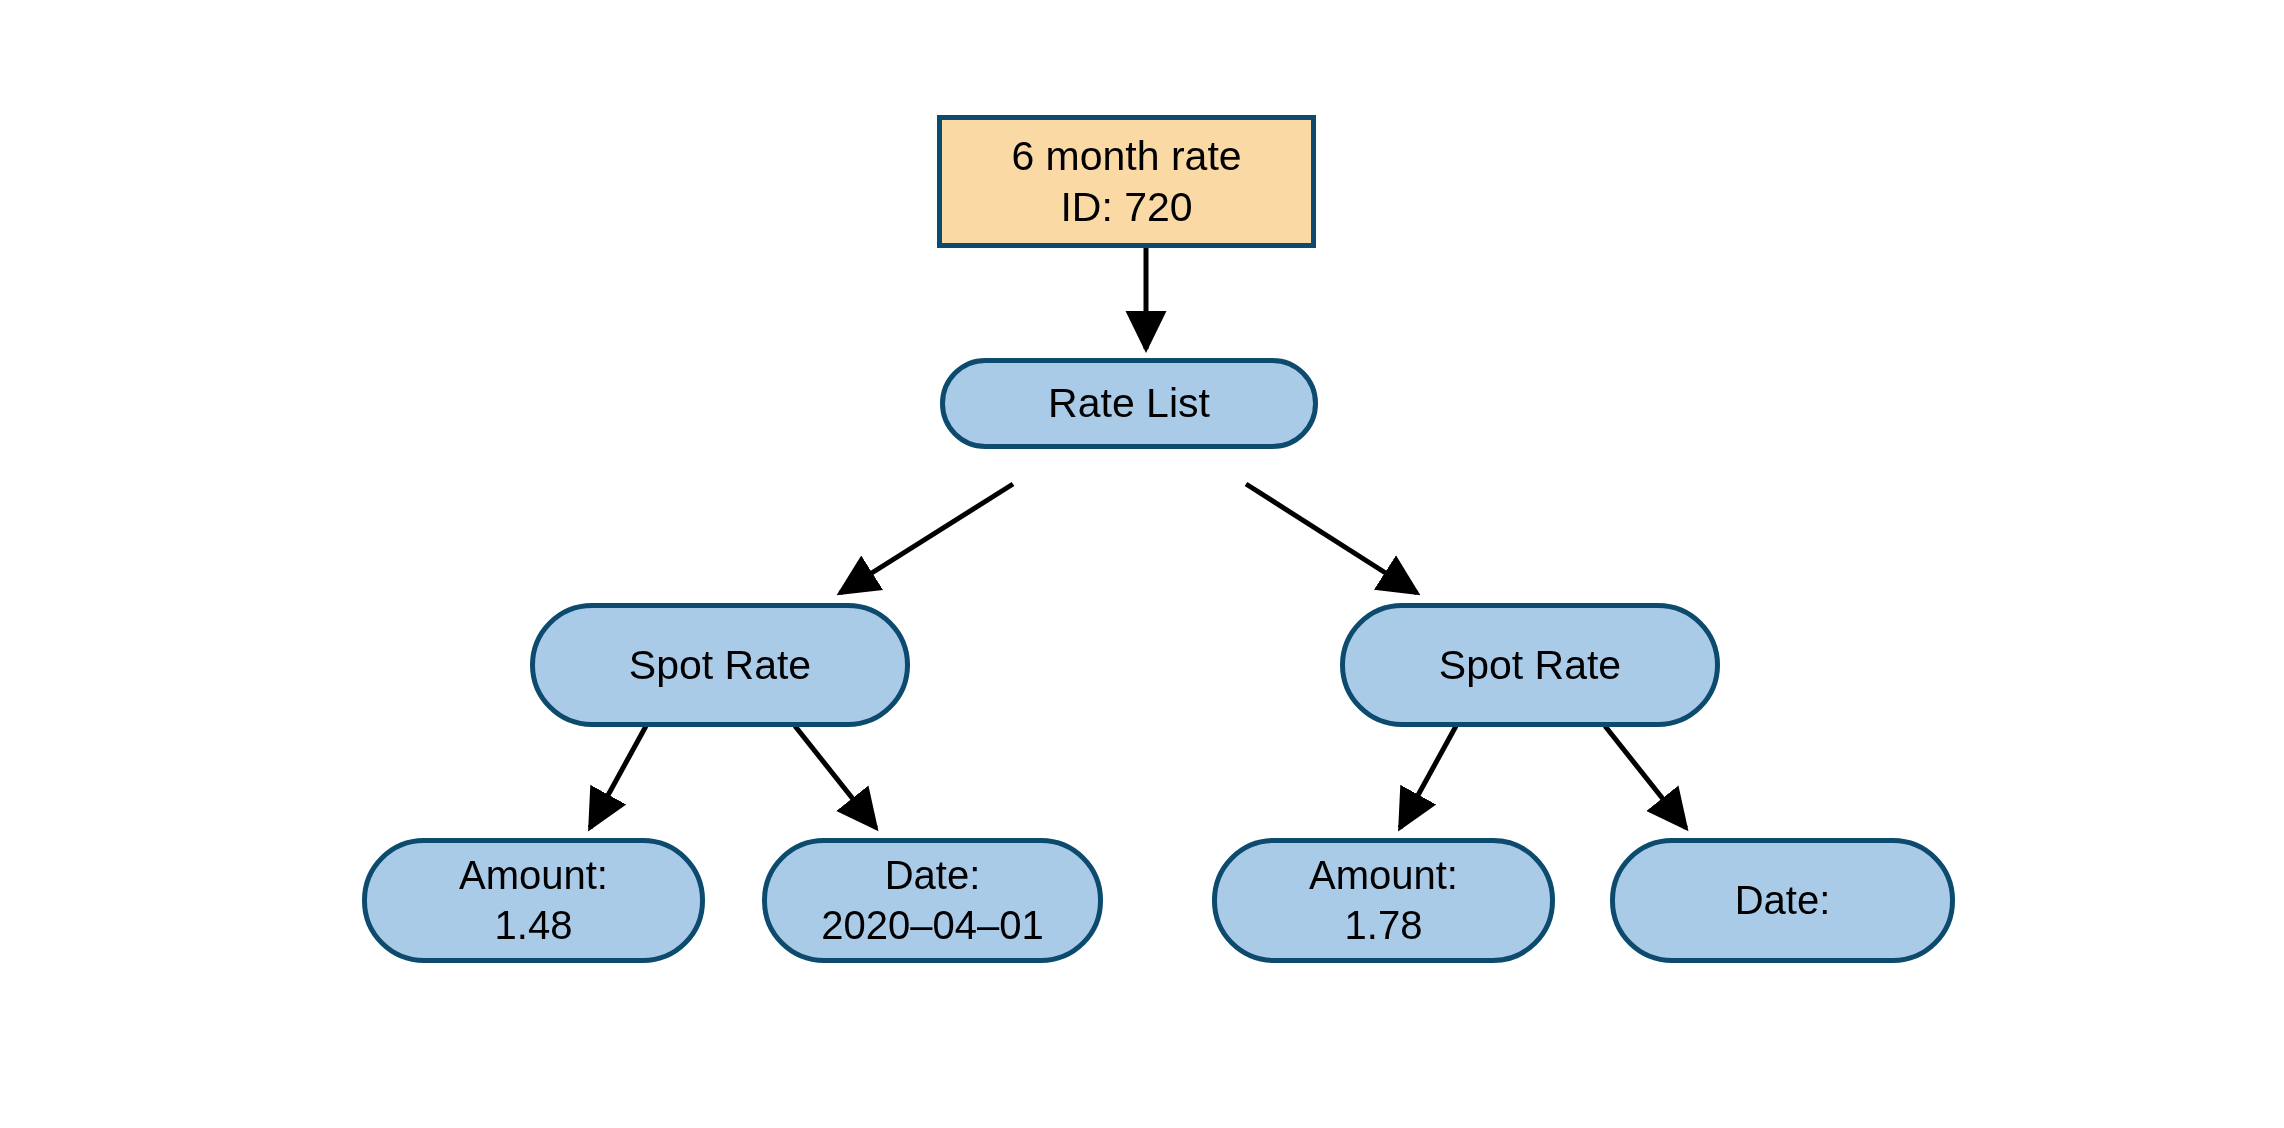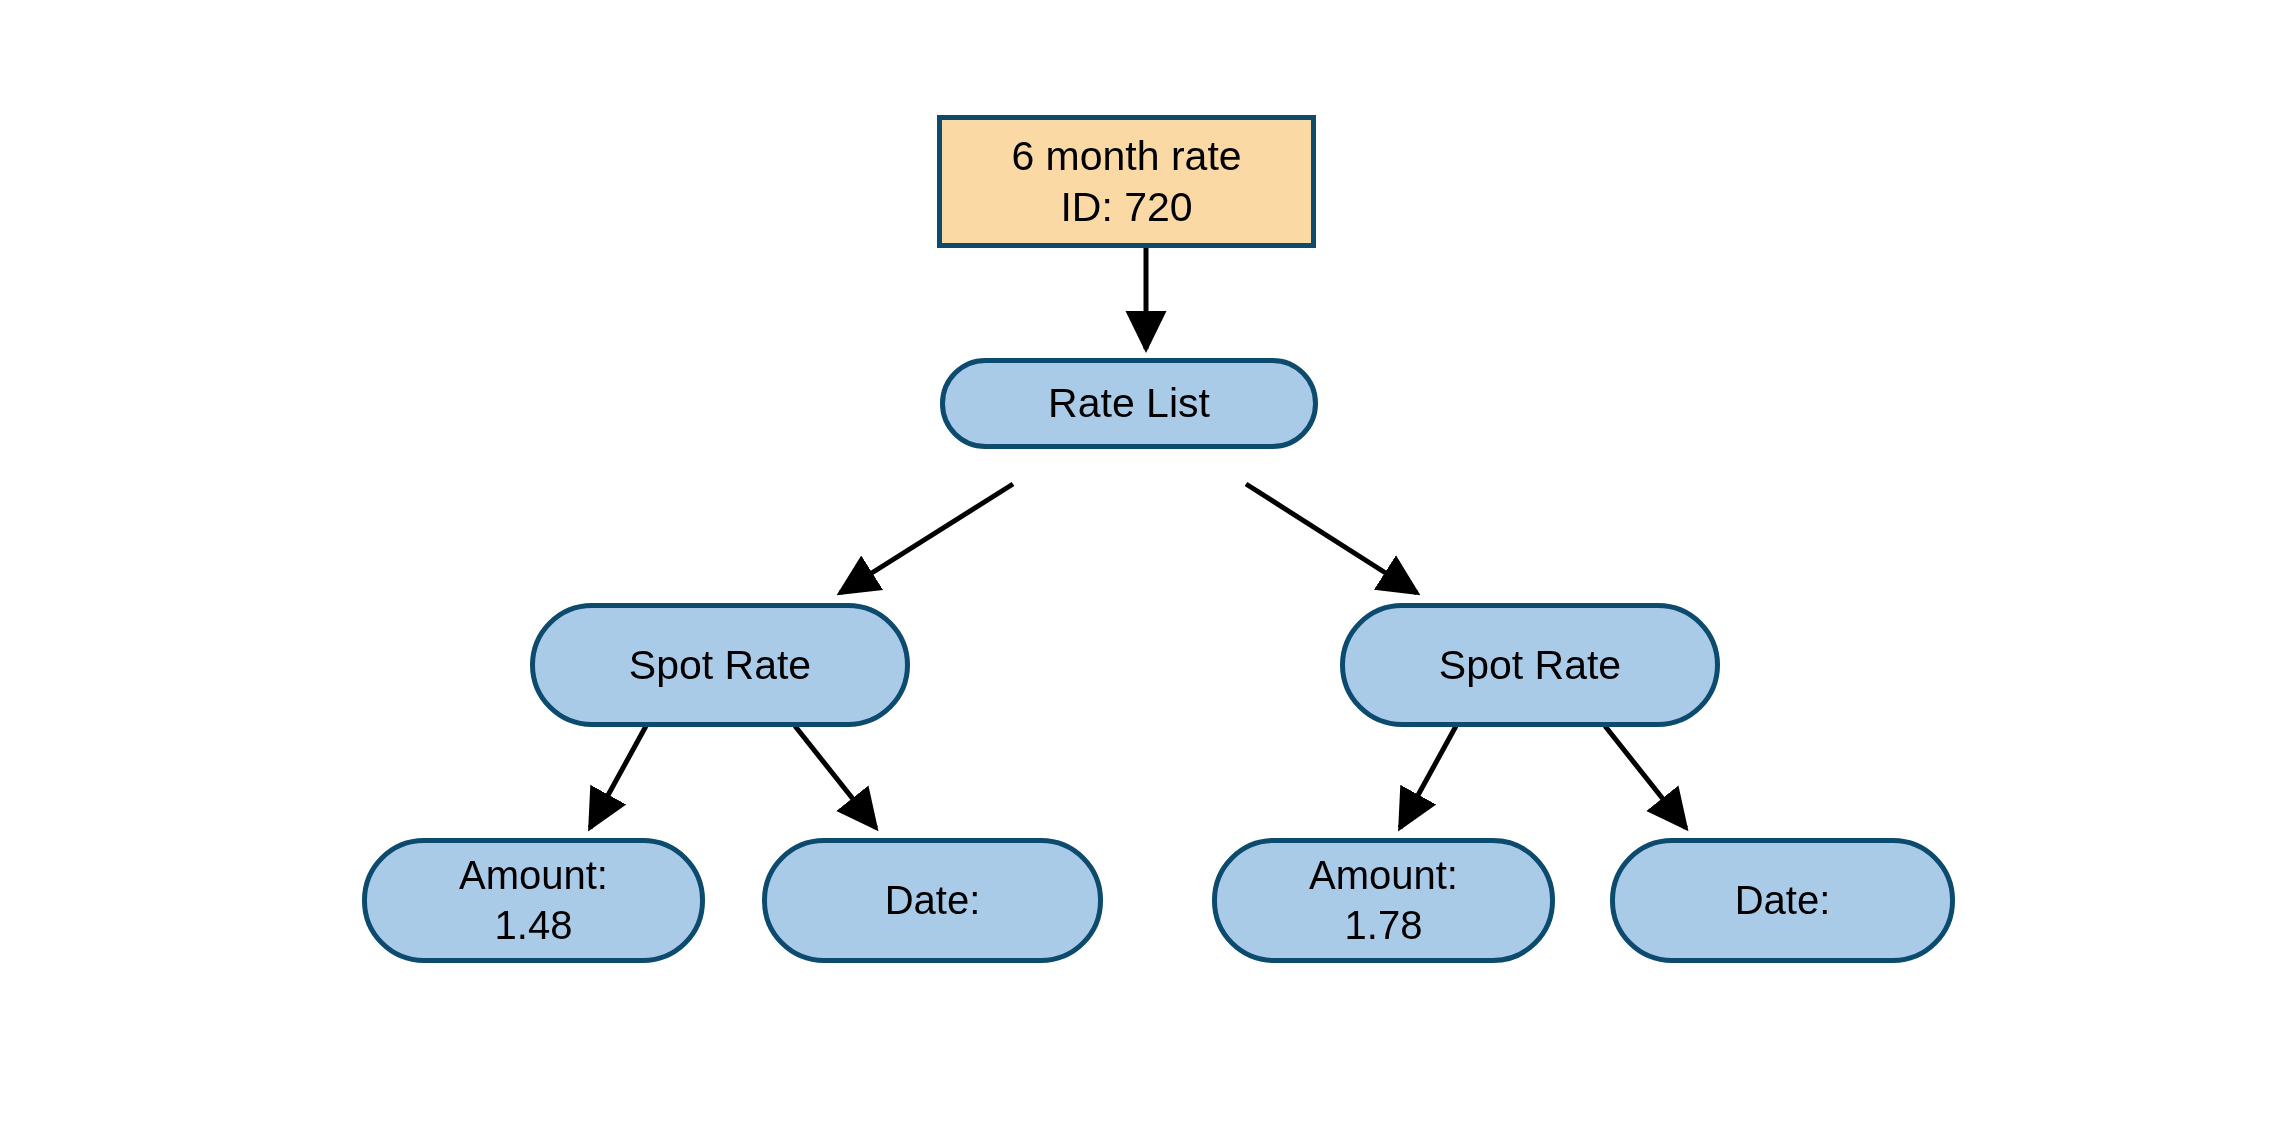--- a/index.html
+++ b/index.html
@@ -103,20 +103,21 @@
     <span class="line">Spot Rate</span>
   </div>
 
   <div class="node rounded leaf" style="left:362px; top:838px; width:343px; height:125px;">
     <span class="line">Amount:</span>
     <span class="line">1.48</span>
   </div>
 
   <div class="node rounded leaf" style="left:762px; top:838px; width:341px; height:125px;">
     <span class="line">Date:</span>
+    <span class="line">2020–04–01</span>
   </div>
 
   <div class="node rounded leaf" style="left:1212px; top:838px; width:343px; height:125px;">
     <span class="line">Amount:</span>
     <span class="line">1.78</span>
   </div>
 
   <div class="node rounded leaf" style="left:1610px; top:838px; width:345px; height:125px;">
     <span class="line">Date:</span>
   </div>

